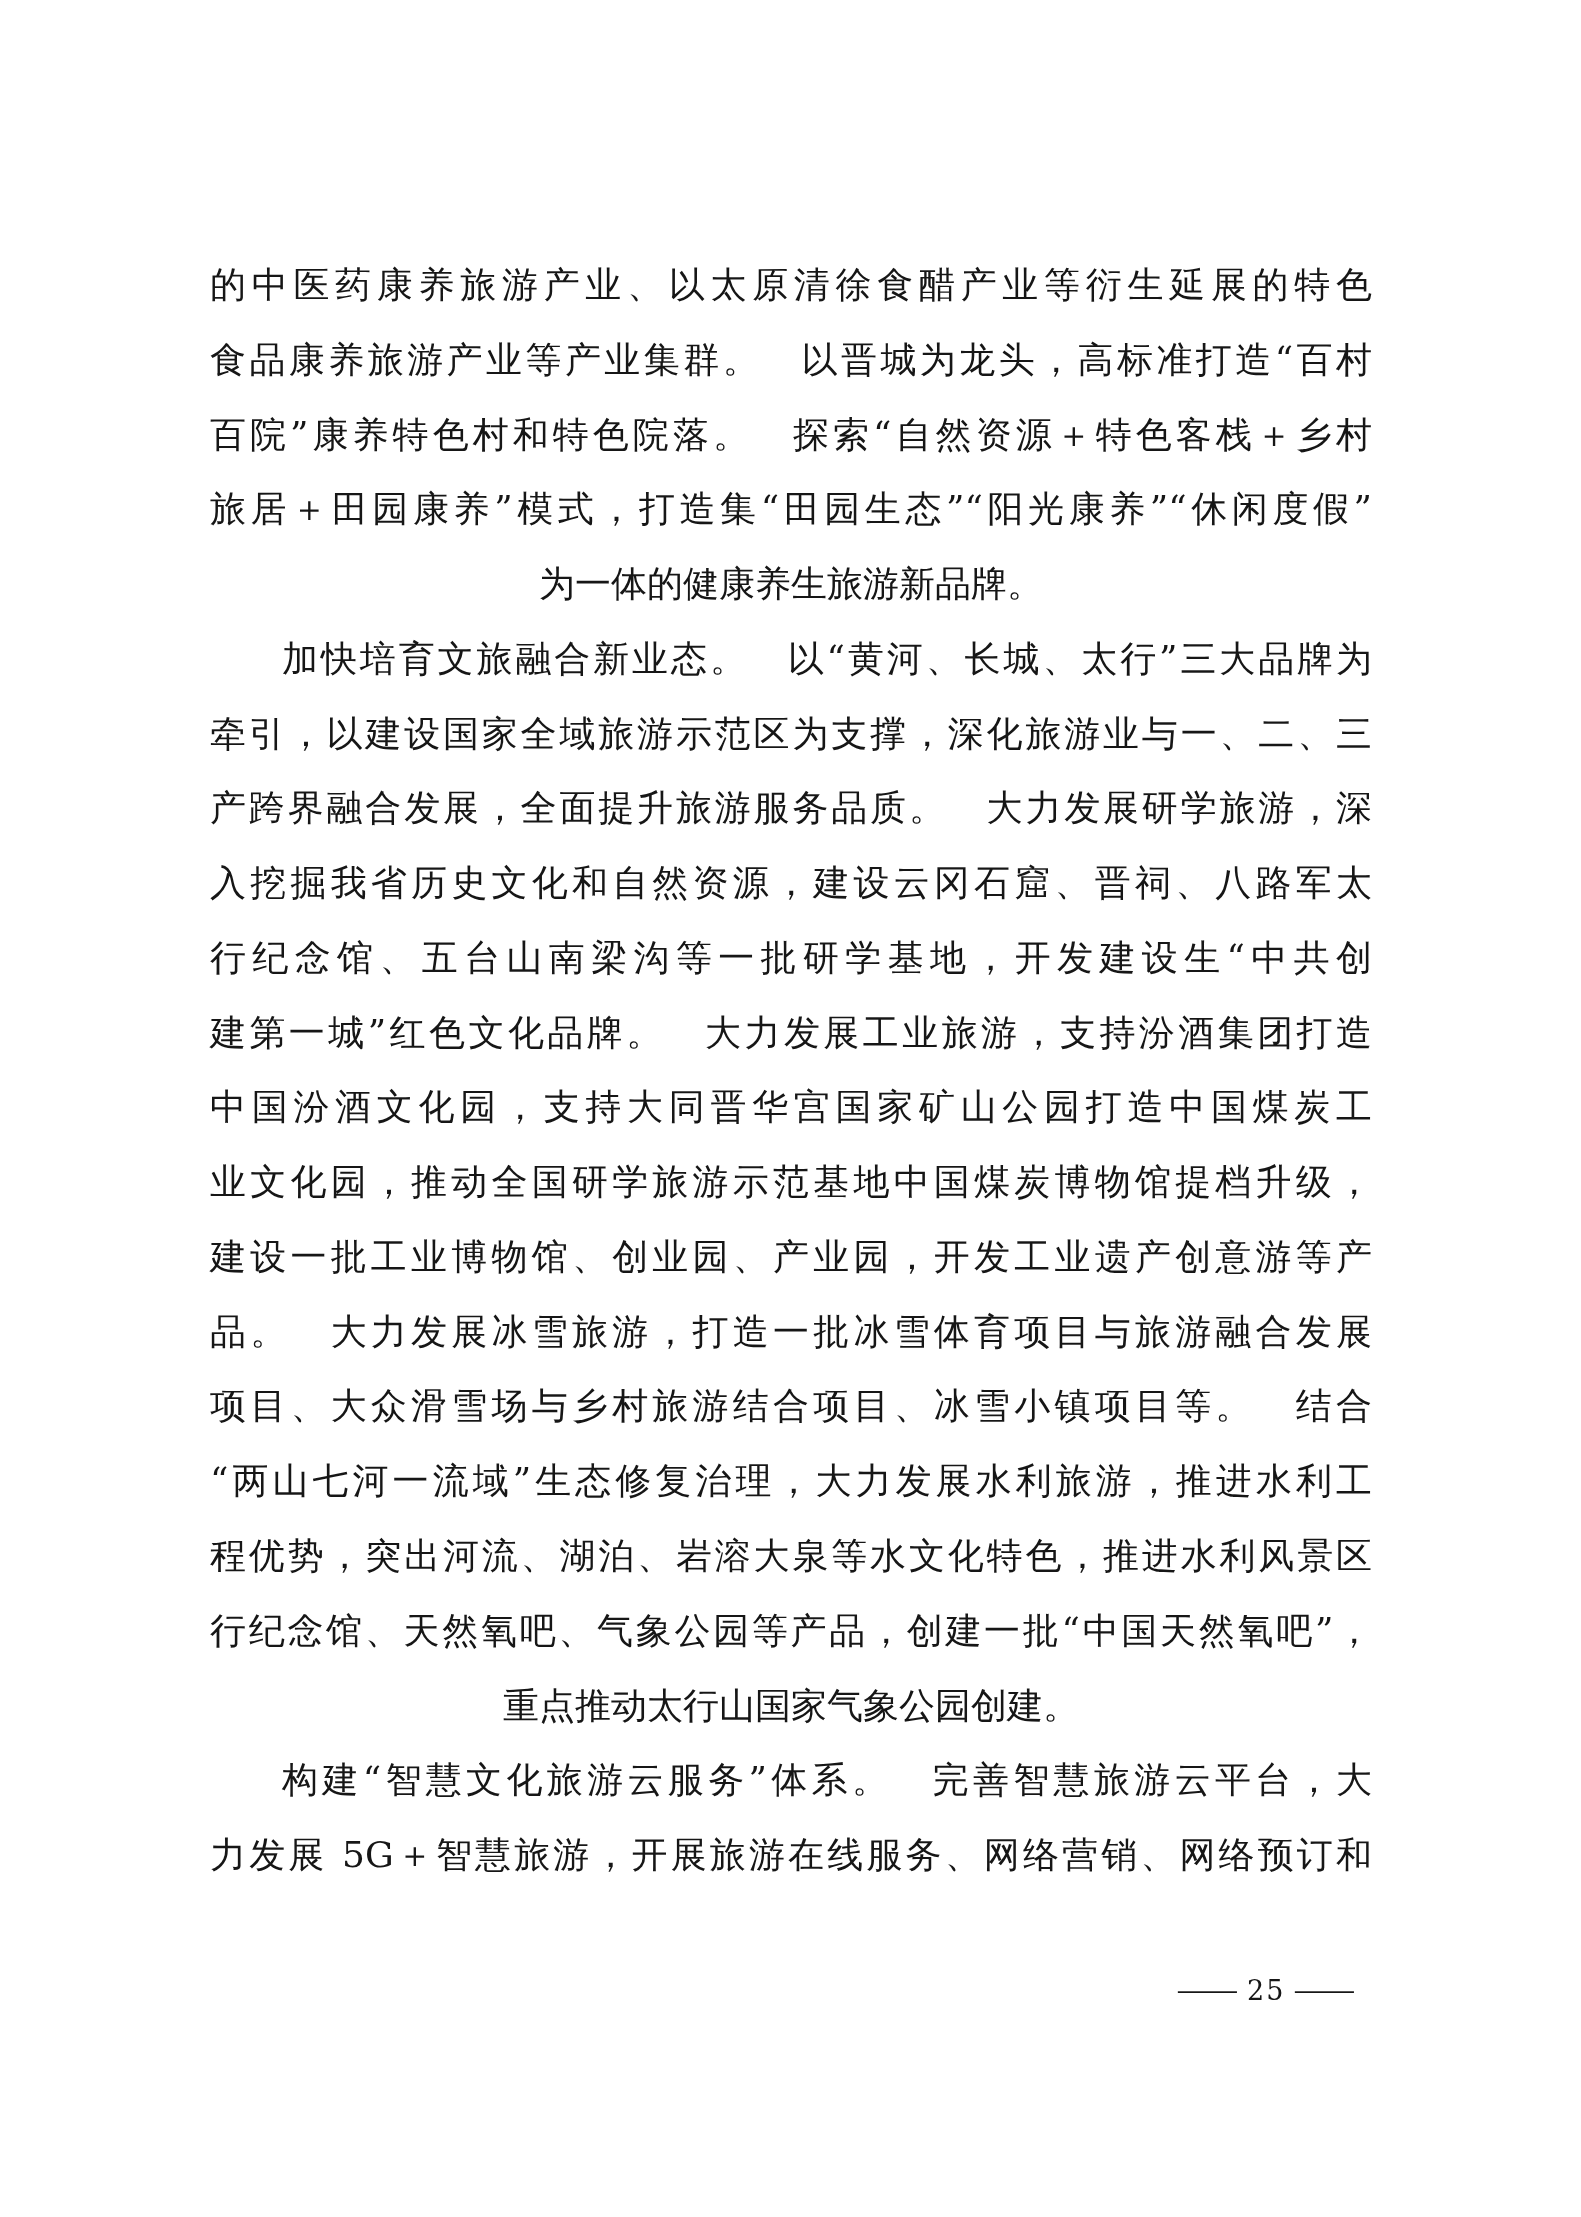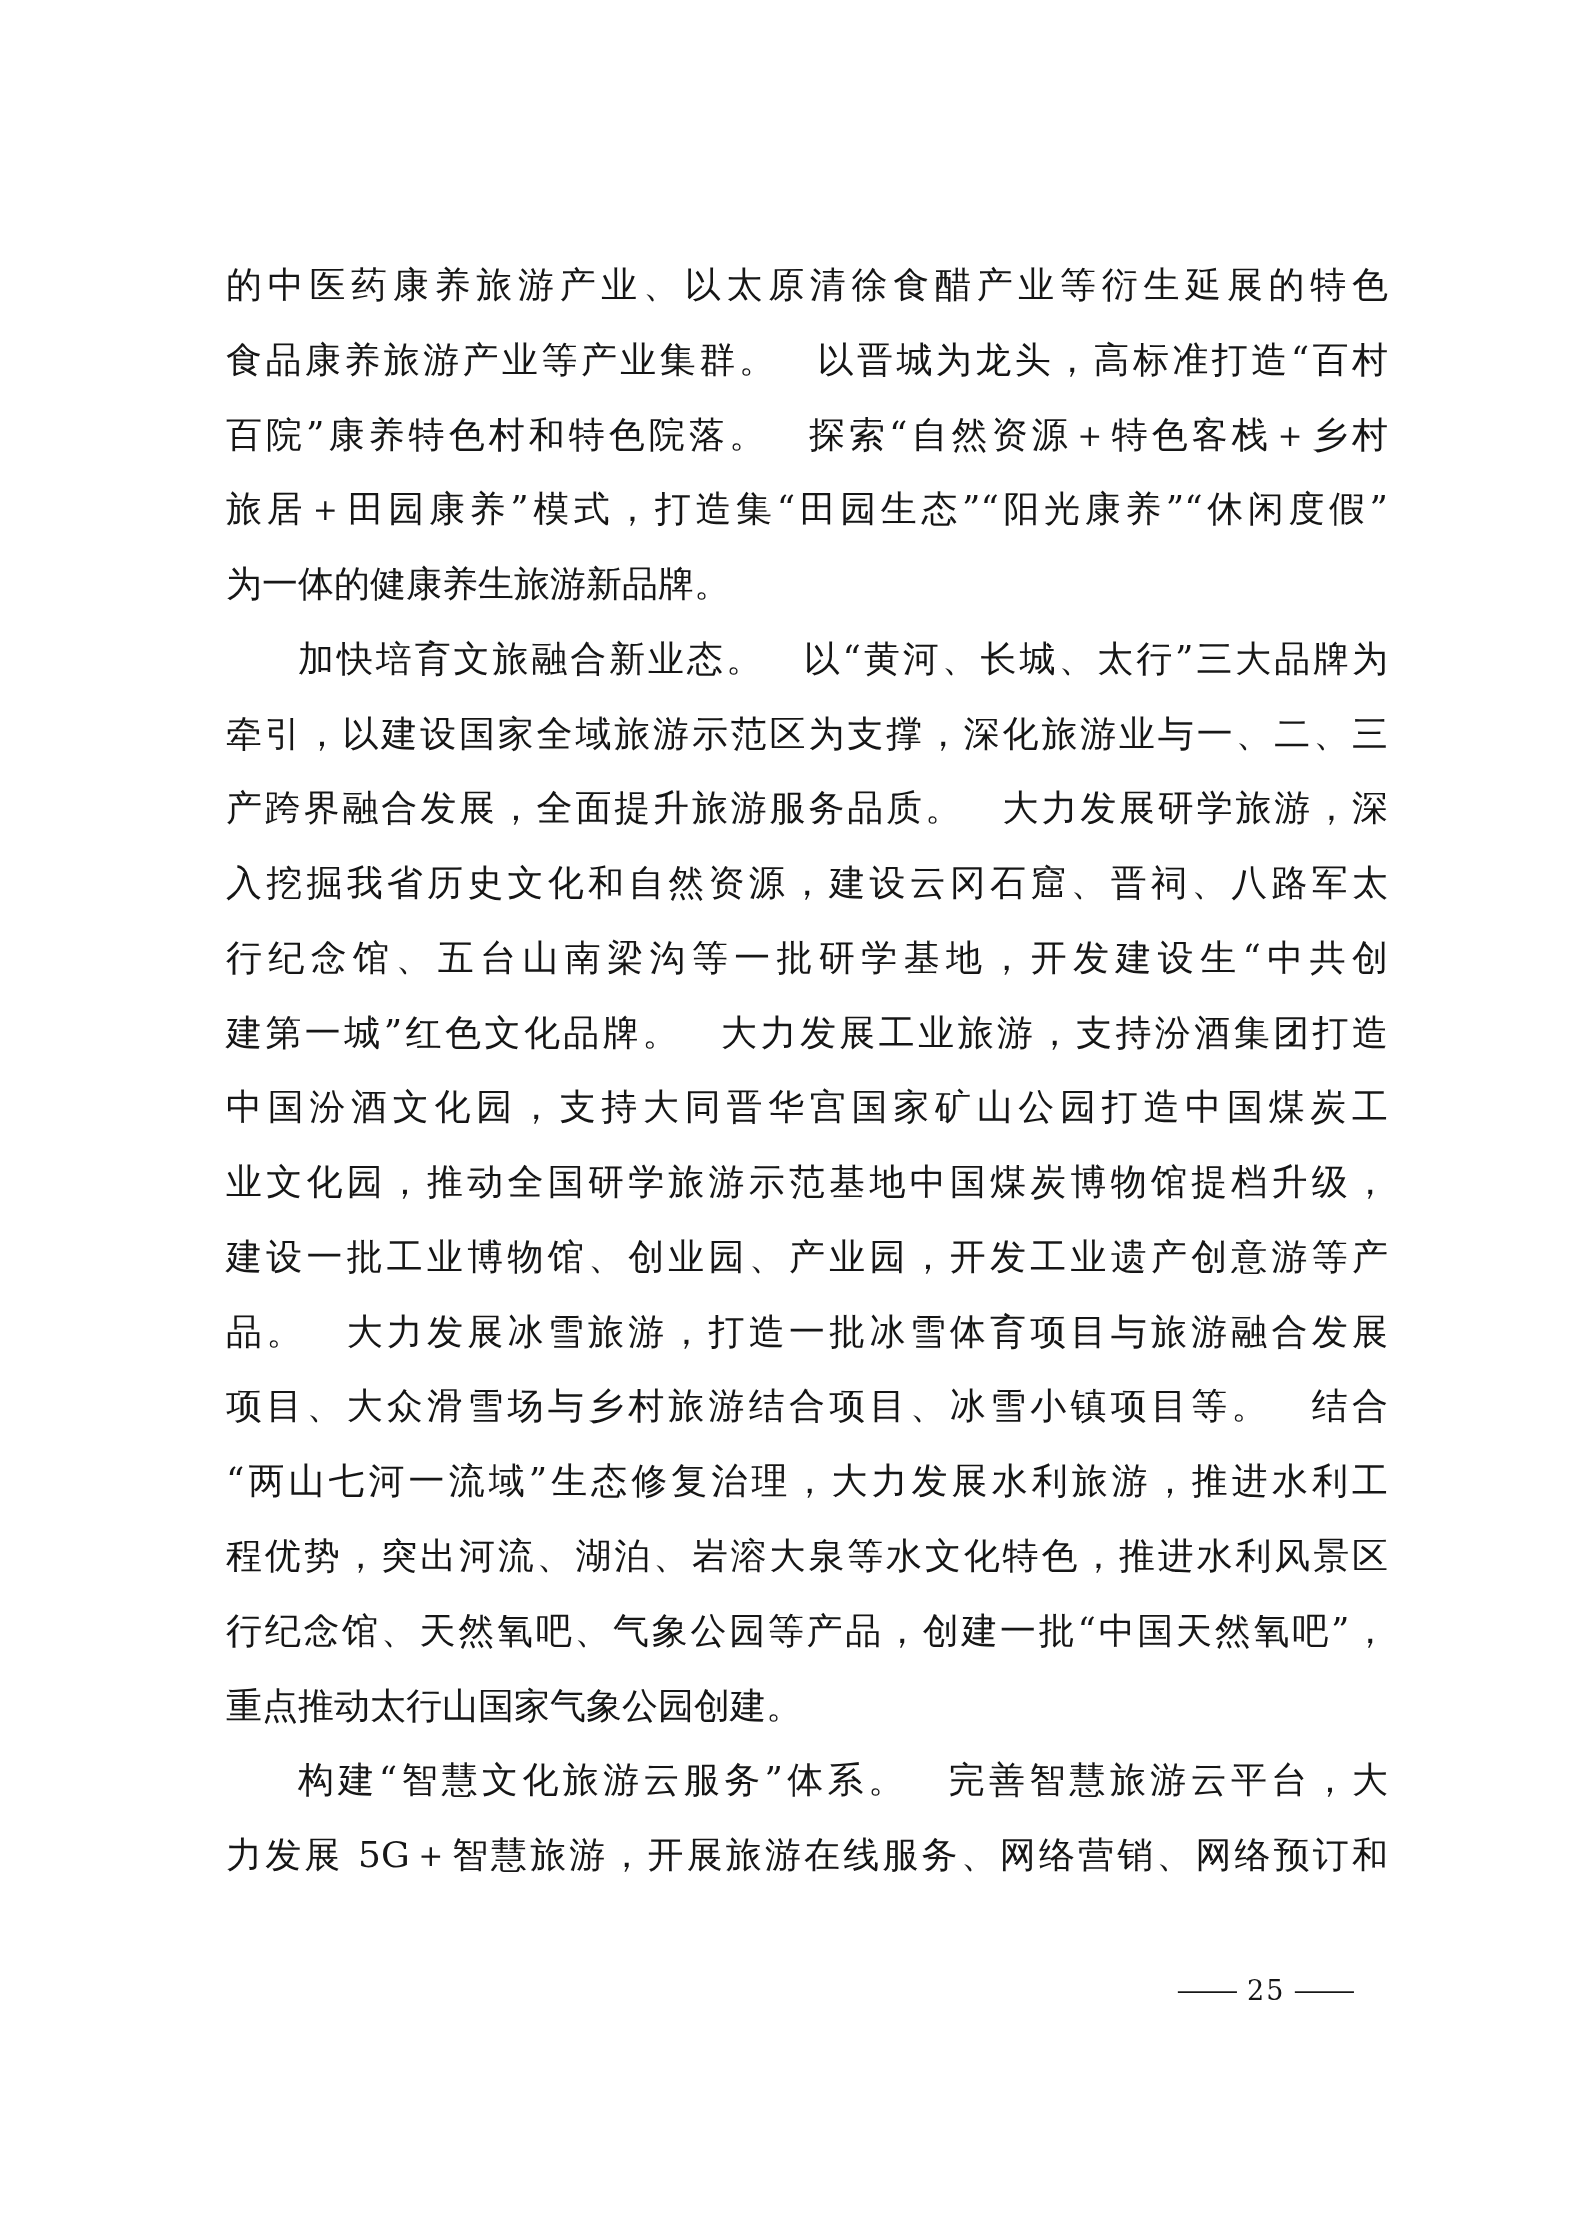--- a/index.html
+++ b/index.html
@@ -15,36 +15,35 @@
   .page {
     position: absolute;
     inset: 0;
     background: #ffffff;
   }
   .content {
     position: absolute;
     left: 210px;
     top: 248px;
     width: 1162px;
-    margin-left: 16px;
   }
   .para { margin: 0; padding: 0; }
   .line {
     display: block;
     height: 74.77px;
     line-height: 74.77px;
     font-size: 36px;
     letter-spacing: 0;
   }
   .line.justify {
     text-align: justify;
     text-align-last: justify;
   }
   .line.short {
-    text-align: left;
+    text-align: center;
   }
   .line.indent {
     padding-left: 72px;
   }
   .footer {
     position: absolute;
     left: 1168px;
     top: 1966px;
     font-size: 27px;
     line-height: 50px;

